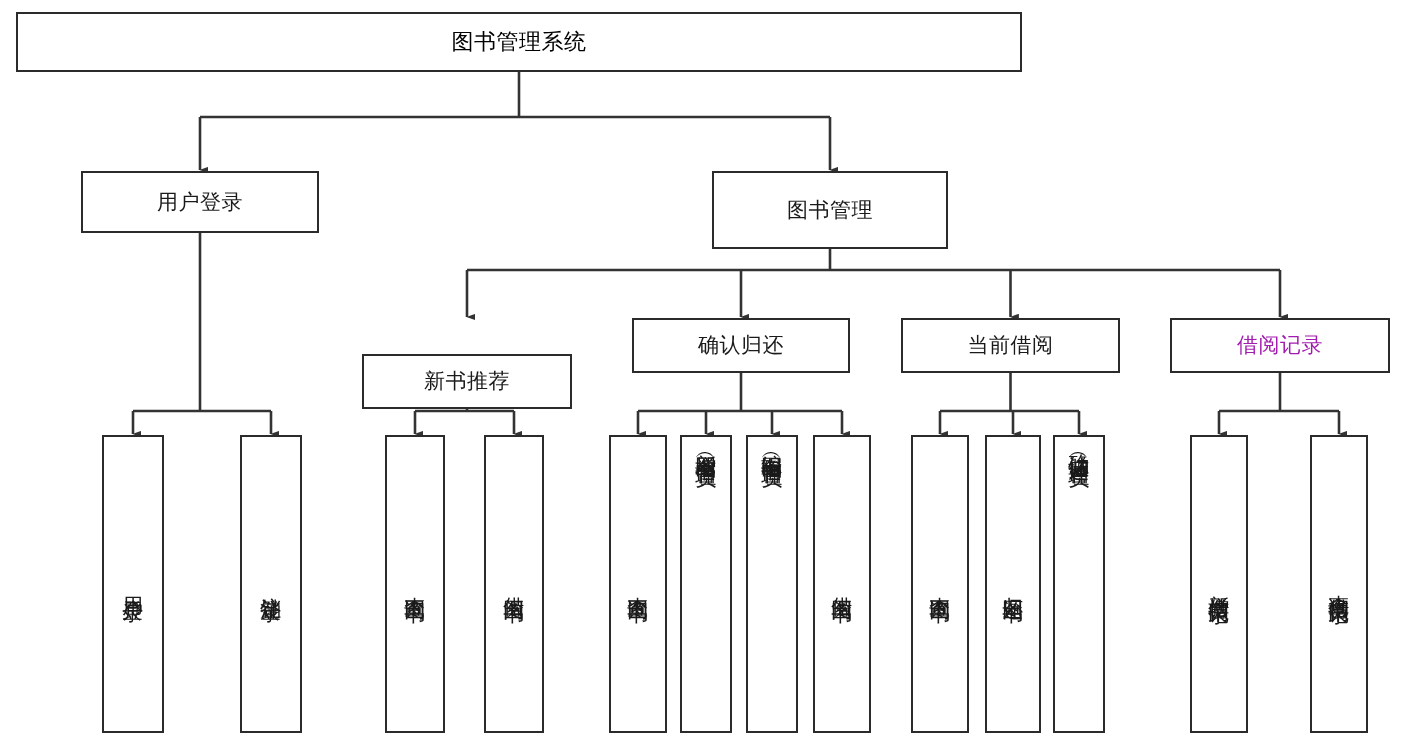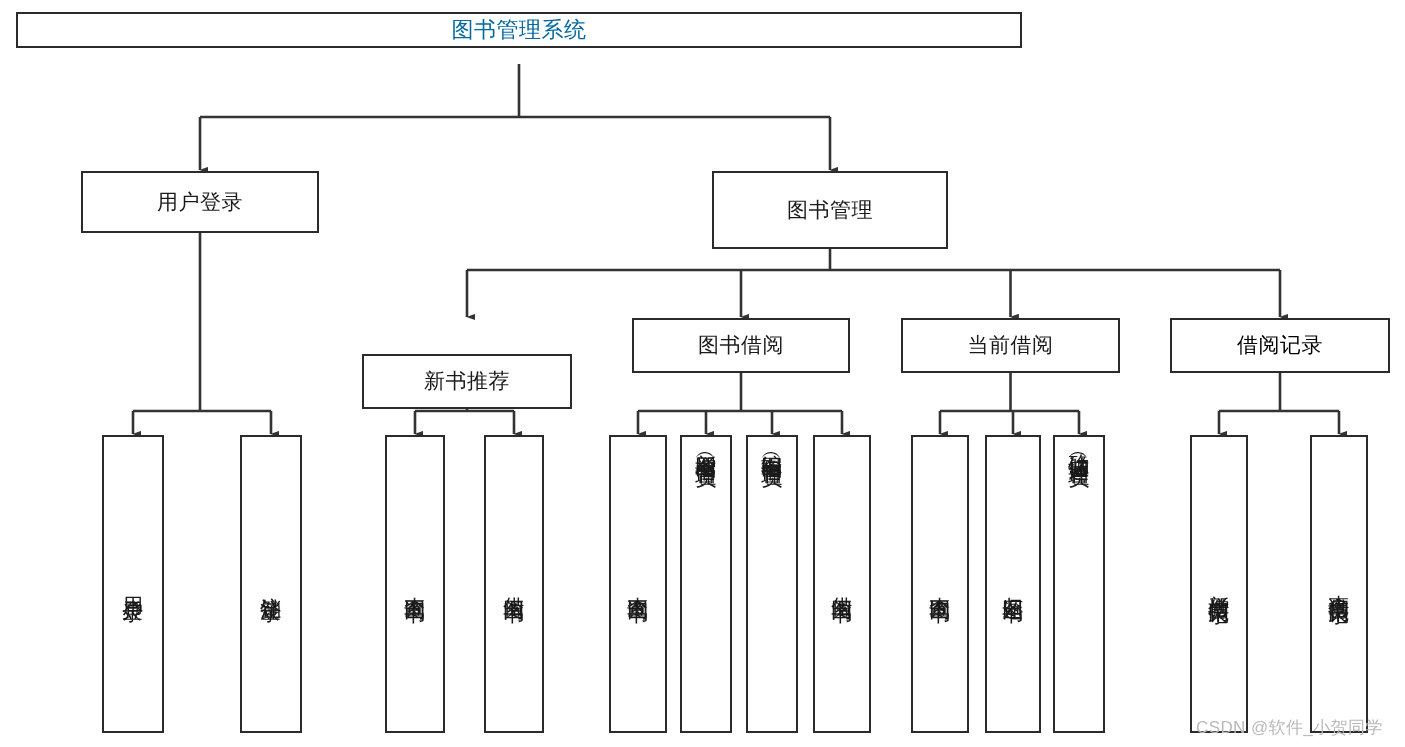--- a/index.html
+++ b/index.html
@@ -111,39 +111,39 @@
       <line x1="940" y1="411" x2="1079" y2="411" stroke="#333333" stroke-width="2.6" stroke-linecap="butt"></line>
       <line x1="940" y1="411" x2="940" y2="434" stroke="#333333" stroke-width="2.6" stroke-linecap="butt" marker-end="url(#arrowhead)"></line>
       <line x1="1013" y1="411" x2="1013" y2="434" stroke="#333333" stroke-width="2.6" stroke-linecap="butt" marker-end="url(#arrowhead)"></line>
       <line x1="1079" y1="411" x2="1079" y2="434" stroke="#333333" stroke-width="2.6" stroke-linecap="butt" marker-end="url(#arrowhead)"></line>
       <line x1="1280" y1="373" x2="1280" y2="411" stroke="#333333" stroke-width="2.6" stroke-linecap="butt"></line>
       <line x1="1219" y1="411" x2="1339" y2="411" stroke="#333333" stroke-width="2.6" stroke-linecap="butt"></line>
       <line x1="1219" y1="411" x2="1219" y2="434" stroke="#333333" stroke-width="2.6" stroke-linecap="butt" marker-end="url(#arrowhead)"></line>
       <line x1="1339" y1="411" x2="1339" y2="434" stroke="#333333" stroke-width="2.6" stroke-linecap="butt" marker-end="url(#arrowhead)"></line>
     </svg>
   <div id="nodes">
-      <div class="node horizontal root" style="left: 16px; top: 12px; width: 1006px; height: 36px; border-color: rgb(43, 43, 43); background: rgb(255, 255, 255); color: #0369a1;">
+      <div class="node horizontal root" style="left: 16px; top: 12px; width: 1006px; height: 60px; border-color: rgb(43, 43, 43); background: rgb(255, 255, 255); color: #000000;">
         <span class="label">图书管理系统</span>
       </div>
       <div class="node horizontal" style="left: 81px; top: 171px; width: 238px; height: 62px; border-color: rgb(43, 43, 43); background: rgb(255, 255, 255); color: rgb(26, 26, 26);">
         <span class="label">用户登录</span>
       </div>
       <div class="node horizontal" style="left: 712px; top: 171px; width: 236px; height: 78px; border-color: rgb(43, 43, 43); background: rgb(255, 255, 255); color: rgb(26, 26, 26);">
         <span class="label">图书管理</span>
       </div>
       <div class="node horizontal" style="left: 362px; top: 318px; width: 210px; height: 55px; border-color: rgb(43, 43, 43); background: rgb(255, 255, 255); color: rgb(26, 26, 26); margin-top: 36px;">
         <span class="label">新书推荐</span>
       </div>
       <div class="node horizontal" style="left: 632px; top: 318px; width: 218px; height: 55px; border-color: rgb(43, 43, 43); background: rgb(255, 255, 255); color: rgb(26, 26, 26);">
-        <span class="label">图书借阅</span>
+        <span class="label">确认归还</span>
       </div>
       <div class="node horizontal" style="left: 901px; top: 318px; width: 219px; height: 55px; border-color: rgb(43, 43, 43); background: rgb(255, 255, 255); color: rgb(26, 26, 26); justify-content: center;">
         <span class="label">当前借阅</span>
       </div>
-      <div class="node horizontal" style="left: 1170px; top: 318px; width: 220px; height: 55px; border-color: rgb(43, 43, 43); background: rgb(255, 255, 255); color: #000000;">
+      <div class="node horizontal" style="left: 1170px; top: 318px; width: 220px; height: 55px; border-color: rgb(43, 43, 43); background: rgb(255, 255, 255); color: #a21caf;">
         <span class="label">借阅记录</span>
       </div>
       <div class="node vertical centered" style="left: 102px; top: 435px; width: 62px; height: 298px; border-color: rgb(43, 43, 43); background: rgb(255, 255, 255); color: rgb(26, 26, 26);">
         <span class="label">用户登录</span>
       </div>
       <div class="node vertical centered" style="left: 240px; top: 435px; width: 62px; height: 298px; border-color: rgb(43, 43, 43); background: rgb(255, 255, 255); color: rgb(26, 26, 26);">
         <span class="label">注销登录</span>
       </div>
       <div class="node vertical centered" style="left: 385px; top: 435px; width: 60px; height: 298px; border-color: rgb(43, 43, 43); background: rgb(255, 255, 255); color: rgb(26, 26, 26);">
         <span class="label">查询图书</span>
@@ -172,14 +172,13 @@
       <div class="node vertical" style="left: 1053px; top: 435px; width: 52px; height: 298px; border-color: rgb(43, 43, 43); background: rgb(255, 255, 255); color: rgb(26, 26, 26);">
         <span class="label">确认归还（管理员）</span>
       </div>
       <div class="node vertical centered" style="left: 1190px; top: 435px; width: 58px; height: 298px; border-color: rgb(43, 43, 43); background: rgb(255, 255, 255); color: rgb(26, 26, 26);">
         <span class="label">新增借阅记录</span>
       </div>
       <div class="node vertical centered" style="left: 1310px; top: 435px; width: 58px; height: 298px; border-color: rgb(43, 43, 43); background: rgb(255, 255, 255); color: rgb(26, 26, 26);">
         <span class="label">查询借阅记录</span>
       </div>
     </div>
-  <div class="watermark" style="left: 1196px; top: 716px;">CSDN @软件_小贺同学</div>
 </div>
 
 </body></html>

